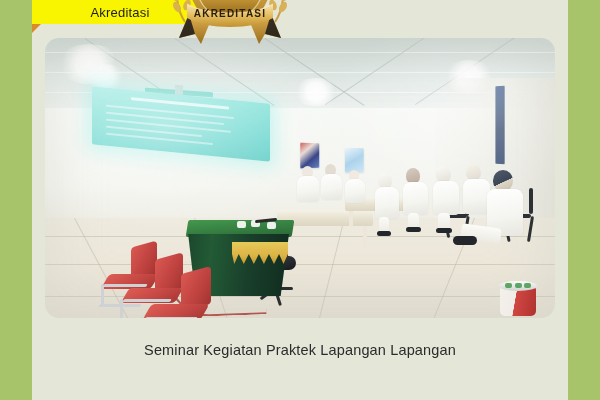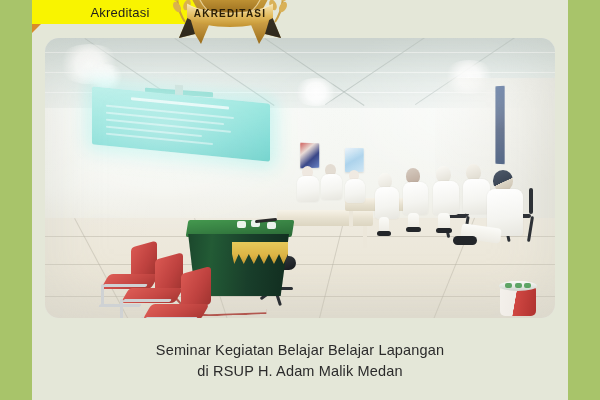--- a/index.html
+++ b/index.html
@@ -579,17 +579,16 @@
           <div class="g" style="left:25px;"></div>
         </div>
       </div>
 
       <div id="photo-glow"></div>
       <div id="photo-vig"></div>
     </div>
   </div>
 
   <div id="caption">
-    <div class="line">Seminar Kegiatan Belajar Belajar Lapangan</div>
-    <div class="line">di RSUP H. Adam Malik Medan</div>
+    <div class="line">Seminar Kegiatan Praktek Lapangan Lapangan</div>
   </div>
 
 </div>
 
 </body></html>

